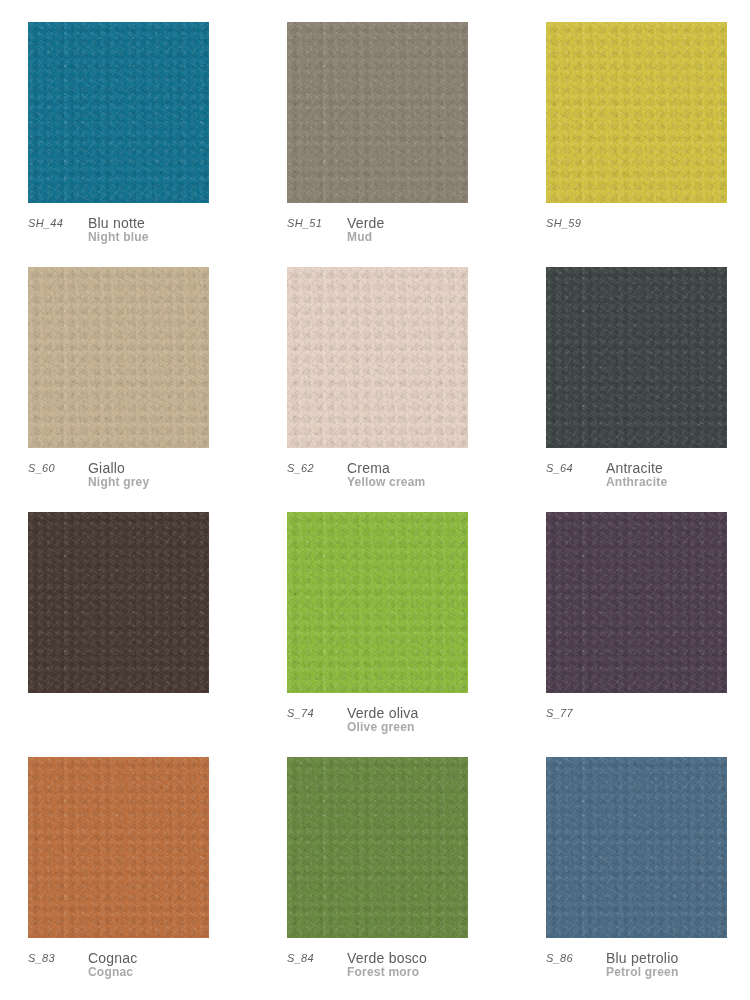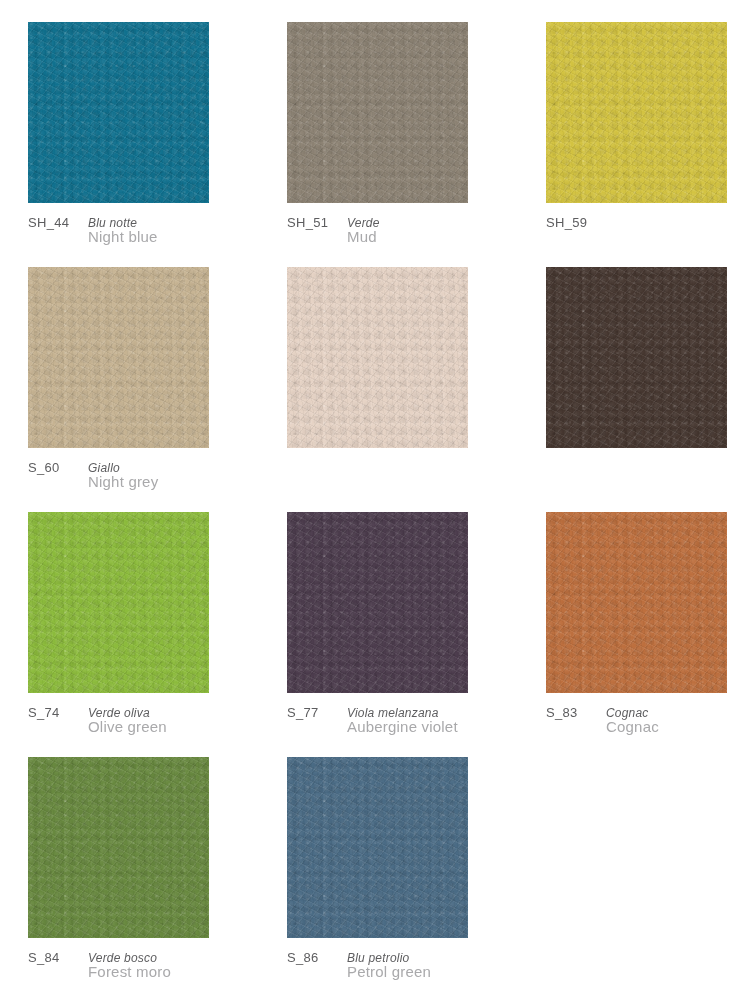--- a/index.html
+++ b/index.html
@@ -79,45 +79,46 @@
   .swatch-caption {
     display: flex;
     align-items: flex-start;
     margin-top: 13px;
     padding-left: 0px;
   }
 
   .swatch-code {
     width: 60px;
     flex: 0 0 60px;
-    font-size: 13px;
+    font-size: 11px;
     letter-spacing: 0.3px;
     color: #5d5d5f;
     line-height: 14px;
     white-space: nowrap;
+    font-style: italic;
   }
 
   .swatch-names {
     flex: 1 1 auto;
     line-height: 14px;
   }
 
   .swatch-name-it {
-    font-size: 12px;
+    font-size: 14px;
     color: #5d5d5f;
     letter-spacing: 0.2px;
     white-space: nowrap;
-    font-style: italic;
   }
 
   .swatch-name-en {
-    font-size: 15px;
+    font-size: 12px;
     color: #a9a9ab;
     letter-spacing: 0.2px;
     white-space: nowrap;
+    font-weight: bold;
   }
 </style>
 </head>
 <body style="background: rgb(255, 255, 255);">
 
 <div class="catalog">
   <div class="swatch-grid">
 
     <div class="swatch-cell">
       <div class="swatch-chip" style="background-color: rgb(16, 113, 143);">
@@ -174,22 +175,43 @@
         </div>
       </div>
     </div>
 
     <div class="swatch-cell">
       <div class="swatch-chip" style="background-color: rgb(230, 211, 197);">
         <div class="grain"></div>
         <div class="grain2"></div>
         <div class="grain3"></div>
       </div>
-    </div>
-
+      <div class="swatch-caption">
+        <div class="swatch-code">S_62</div>
+        <div class="swatch-names">
+          <div class="swatch-name-it">Crema</div>
+          <div class="swatch-name-en">Yellow cream</div>
+        </div>
+      </div>
+    </div>
+
+    <div class="swatch-cell">
+      <div class="swatch-chip" style="background-color: rgb(59, 68, 67);">
+        <div class="grain"></div>
+        <div class="grain2"></div>
+        <div class="grain3"></div>
+      </div>
+      <div class="swatch-caption">
+        <div class="swatch-code">S_64</div>
+        <div class="swatch-names">
+          <div class="swatch-name-it">Antracite</div>
+          <div class="swatch-name-en">Anthracite</div>
+        </div>
+      </div>
+    </div>
 
     <div class="swatch-cell">
       <div class="swatch-chip" style="background-color: rgb(70, 55, 48);">
         <div class="grain"></div>
         <div class="grain2"></div>
         <div class="grain3"></div>
       </div>
     </div>
 
     <div class="swatch-cell">
@@ -208,24 +230,20 @@
     </div>
 
     <div class="swatch-cell">
       <div class="swatch-chip" style="background-color: rgb(76, 60, 77);">
         <div class="grain"></div>
         <div class="grain2"></div>
         <div class="grain3"></div>
       </div>
       <div class="swatch-caption">
         <div class="swatch-code">S_77</div>
-        <div class="swatch-names">
-          <div class="swatch-name-it">Viola melanzana</div>
-          <div class="swatch-name-en">Aubergine violet</div>
-        </div>
       </div>
     </div>
 
     <div class="swatch-cell">
       <div class="swatch-chip" style="background-color: rgb(189, 111, 62);">
         <div class="grain"></div>
         <div class="grain2"></div>
         <div class="grain3"></div>
       </div>
       <div class="swatch-caption">

